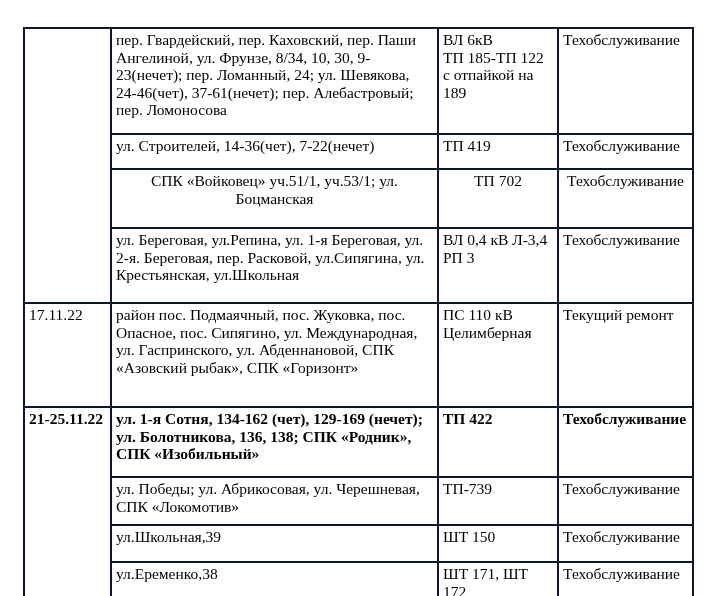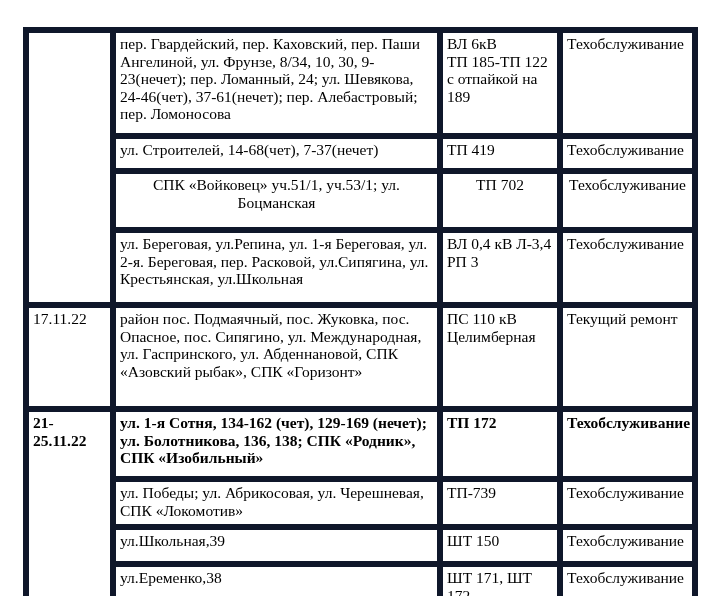--- a/index.html
+++ b/index.html
@@ -17,21 +17,21 @@
   }
   table.doc-table {
     position: absolute;
     left: 23px;
     top: 27px;
     width: 669px;
     border-collapse: collapse;
     table-layout: fixed;
   }
   .doc-table td {
-    border: 6px solid #0f172a;
+    border: 2px solid #0f172a;
     vertical-align: top;
     padding: 2px 4px 4px 4px;
     font-size: 15.5px;
     line-height: 17.6px;
     overflow: hidden;
     margin-left: 29px;
   }
   .col-date  { width: 87px; }
   .col-str   { width: 327px; }
   .col-eq    { width: 120px; }
@@ -62,21 +62,21 @@
   </colgroup>
   <tbody>
     <tr class="r1">
       <td class="date-cell" rowspan="4"></td>
       <td class="streets-cell">пер. Гвардейский, пер. Каховский, пер. Паши Ангелиной, ул. Фрунзе, 8/34, 10, 30, 9-23(нечет); пер. Ломанный, 24; ул. Шевякова, 24-46(чет), 37-61(нечет); пер. Алебастровый; пер. Ломоносова</td>
       <td class="equipment-cell">ВЛ 6кВ
 ТП 185-ТП 122 с отпайкой на 189</td>
       <td class="work-cell">Техобслуживание</td>
     </tr>
     <tr class="r2">
-      <td class="streets-cell">ул. Строителей, 14-68(чет), 7-37(нечет)</td>
+      <td class="streets-cell">ул. Строителей, 14-36(чет), 7-22(нечет)</td>
       <td class="equipment-cell">ТП 419</td>
       <td class="work-cell">Техобслуживание</td>
     </tr>
     <tr class="r3">
       <td class="streets-cell">СПК «Войковец» уч.51/1, уч.53/1; ул. Боцманская</td>
       <td class="equipment-cell">ТП 702</td>
       <td class="work-cell">Техобслуживание</td>
     </tr>
     <tr class="r4">
       <td class="streets-cell">ул. Береговая, ул.Репина, ул. 1-я Береговая, ул. 2-я. Береговая, пер. Расковой, ул.Сипягина, ул. Крестьянская, ул.Школьная</td>
@@ -89,21 +89,21 @@
       <td class="date-cell">17.11.22</td>
       <td class="streets-cell">район пос. Подмаячный, пос. Жуковка, пос. Опасное, пос. Сипягино, ул. Международная, ул. Гаспринского, ул. Абденнановой,  СПК «Азовский рыбак», СПК «Горизонт»</td>
       <td class="equipment-cell">ПС 110 кВ
 Целимберная</td>
       <td class="work-cell">Текущий ремонт</td>
     </tr>
 
     <tr class="r6">
       <td class="date-cell" rowspan="4">21-25.11.22</td>
       <td class="streets-cell">ул. 1-я Сотня, 134-162 (чет), 129-169 (нечет); ул. Болотникова, 136, 138; СПК «Родник», СПК «Изобильный»</td>
-      <td class="equipment-cell">ТП 172</td>
+      <td class="equipment-cell">ТП 422</td>
       <td class="work-cell">Техобслуживание</td>
     </tr>
     <tr class="r7">
       <td class="streets-cell">ул. Победы; ул. Абрикосовая, ул. Черешневая, СПК «Локомотив»</td>
       <td class="equipment-cell">ТП-739</td>
       <td class="work-cell">Техобслуживание</td>
     </tr>
     <tr class="r8">
       <td class="streets-cell">ул.Школьная,39</td>
       <td class="equipment-cell">ШТ 150</td>

